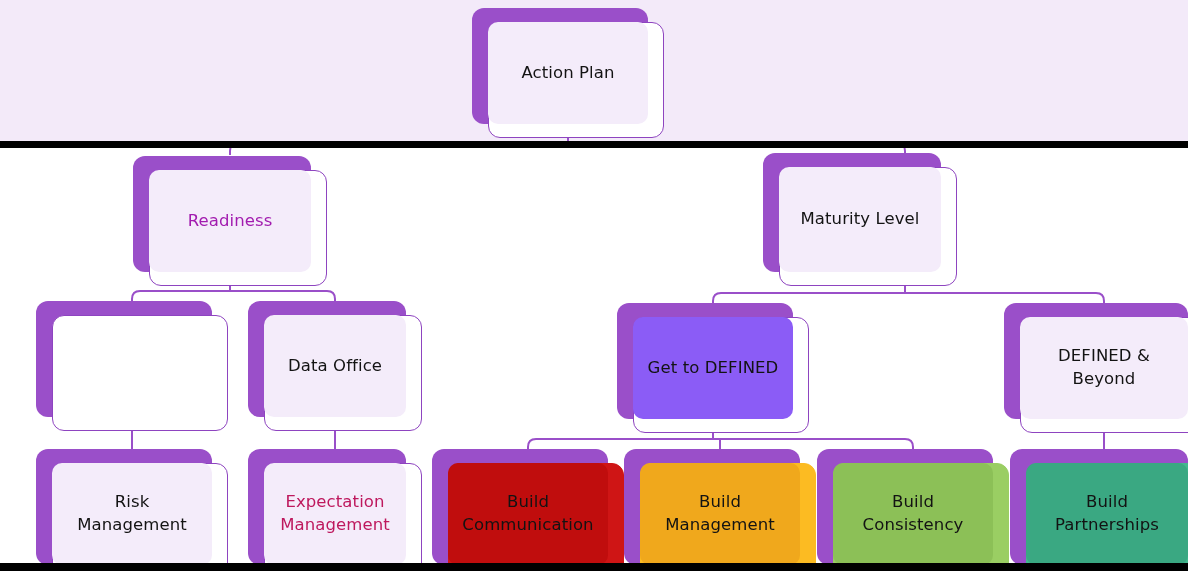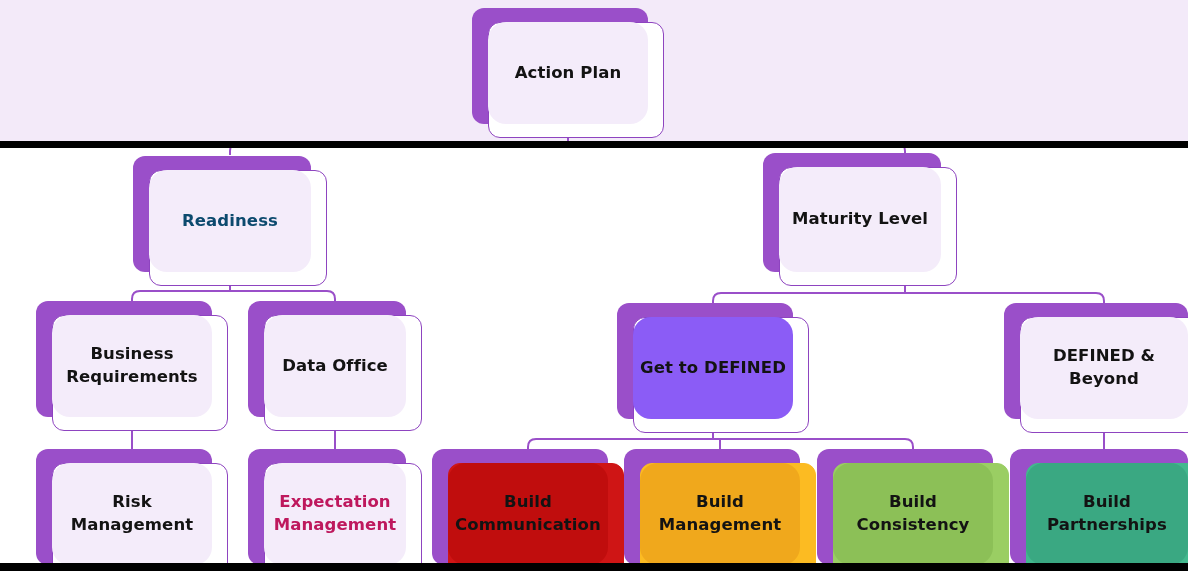--- a/index.html
+++ b/index.html
@@ -26,24 +26,23 @@
     border-radius:12px;background:#9a4fc9;
   }
   .frame{
     position:absolute;
     border-radius:12px;background:#ffffff;
     border:1.6px solid #8e44c0;
     box-sizing:border-box;
   }
   .inner{
     position:absolute;
-    border-radius:18px;background:#f4ecfa;
+    border-radius:10px;background:#f4ecfa;
     display:flex;align-items:center;justify-content:center;
     box-sizing:border-box;
-    font-weight:bold;
   }
   .label{
     color:#131313;font-size:16.5px;line-height:1.38;
     text-align:center;letter-spacing:0.1px;
     padding:0 6px;white-space:pre-line;
   }
   
   .node.tinted .frame{border-color:transparent;}
   .node.tinted .inner{background:transparent;}
 </style>
@@ -83,37 +82,33 @@
         <div class="shadow" style="width: 176px; height: 116px; background: rgb(154, 79, 201);"></div>
         <div class="frame" style="left: 16px; top: 14px; width: 176px; height: 116px; background: rgb(255, 255, 255); border-color: rgb(142, 68, 192);"></div>
         <div class="inner" style="left: 16px; top: 14px; width: 160px; height: 102px; background: rgb(244, 236, 250);">
           <div class="label" style="color: rgb(19, 19, 19);">Action Plan</div>
         </div>
       </div>
       <div class="node" style="left: 133px; top: 156px; width: 194px; height: 130px;">
         <div class="shadow" style="width: 178px; height: 116px; background: rgb(154, 79, 201);"></div>
         <div class="frame" style="left: 16px; top: 14px; width: 178px; height: 116px; background: rgb(255, 255, 255); border-color: rgb(142, 68, 192);"></div>
         <div class="inner" style="left: 16px; top: 14px; width: 162px; height: 102px; background: rgb(244, 236, 250);">
-          <div class="label" style="color: #0c4a6e; text-align: center;">Readiness</div>
+          <div class="label" style="color: #a21caf; text-align: center;">Readiness</div>
         </div>
       </div>
       <div class="node" style="left: 763px; top: 153px; width: 194px; height: 133px;">
         <div class="shadow" style="width: 178px; height: 119px; background: rgb(154, 79, 201);"></div>
         <div class="frame" style="left: 16px; top: 14px; width: 178px; height: 119px; background: rgb(255, 255, 255); border-color: rgb(142, 68, 192);"></div>
         <div class="inner" style="left: 16px; top: 14px; width: 162px; height: 105px; background: rgb(244, 236, 250);">
           <div class="label" style="color: rgb(19, 19, 19);">Maturity Level</div>
         </div>
       </div>
       <div class="node" style="left: 36px; top: 301px; width: 192px; height: 130px;">
         <div class="shadow" style="width: 176px; height: 116px; background: rgb(154, 79, 201);"></div>
         <div class="frame" style="left: 16px; top: 14px; width: 176px; height: 116px; background: rgb(255, 255, 255); border-color: rgb(142, 68, 192);"></div>
-        <div class="inner" style="left: 16px; top: 14px; width: 160px; height: 102px; background: rgb(244, 236, 250);">
-          <div class="label" style="color: rgb(19, 19, 19);">Business
-Requirements</div>
-        </div>
       </div>
       <div class="node" style="left: 248px; top: 301px; width: 174px; height: 163px;">
         <div class="shadow" style="width: 158px; height: 116px; background: rgb(154, 79, 201);"></div>
         <div class="frame" style="left: 16px; top: 14px; width: 158px; height: 116px; background: rgb(255, 255, 255); border-color: rgb(142, 68, 192);"></div>
         <div class="inner" style="left: 16px; top: 14px; width: 142px; height: 102px; background: rgb(244, 236, 250);">
           <div class="label" style="color: rgb(19, 19, 19);">Data Office</div>
         </div>
       </div>
       <div class="node" style="left: 617px; top: 303px; width: 192px; height: 130px;">
         <div class="shadow" style="width: 176px; height: 116px; background: rgb(154, 79, 201);"></div>

